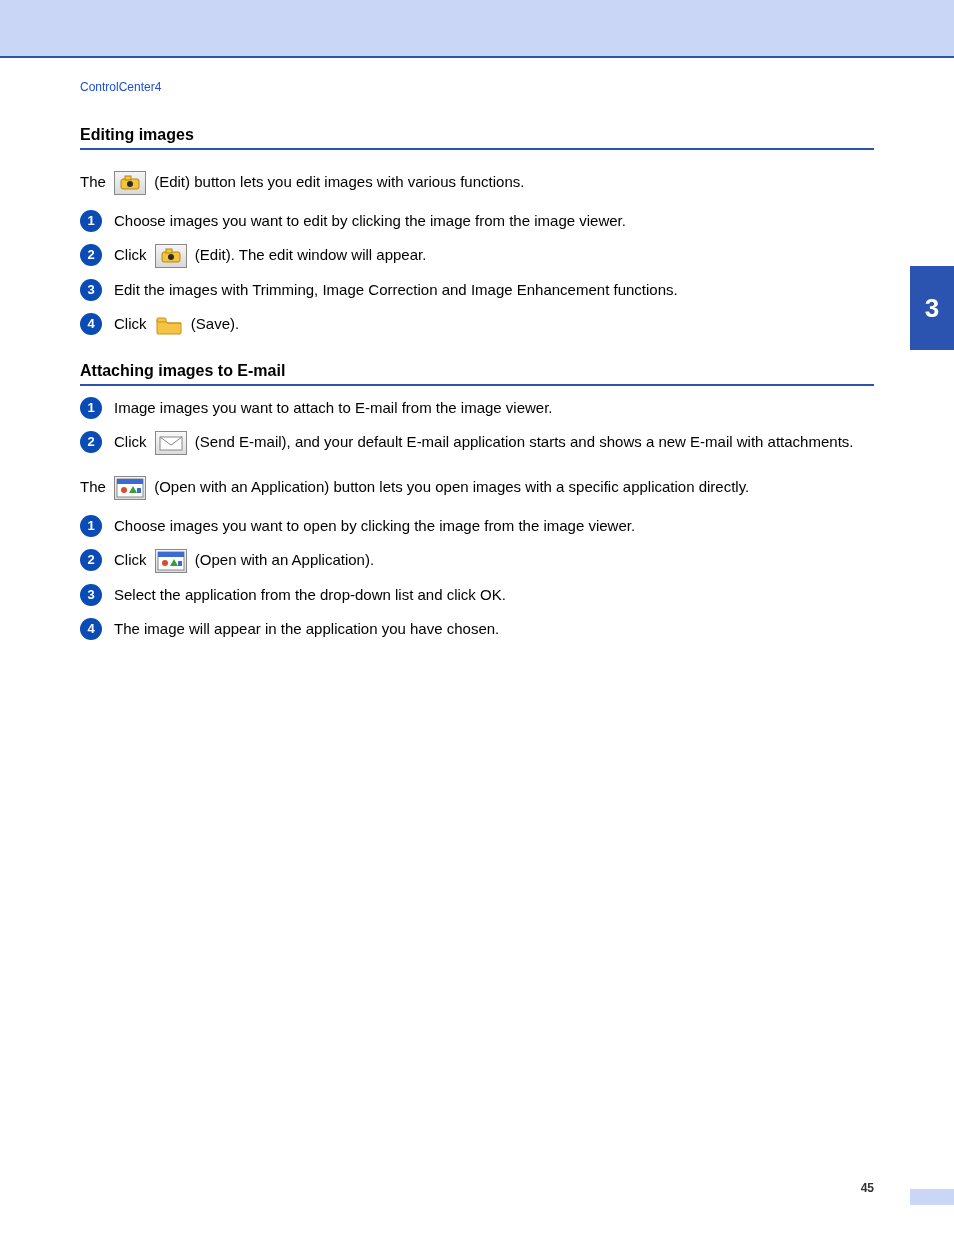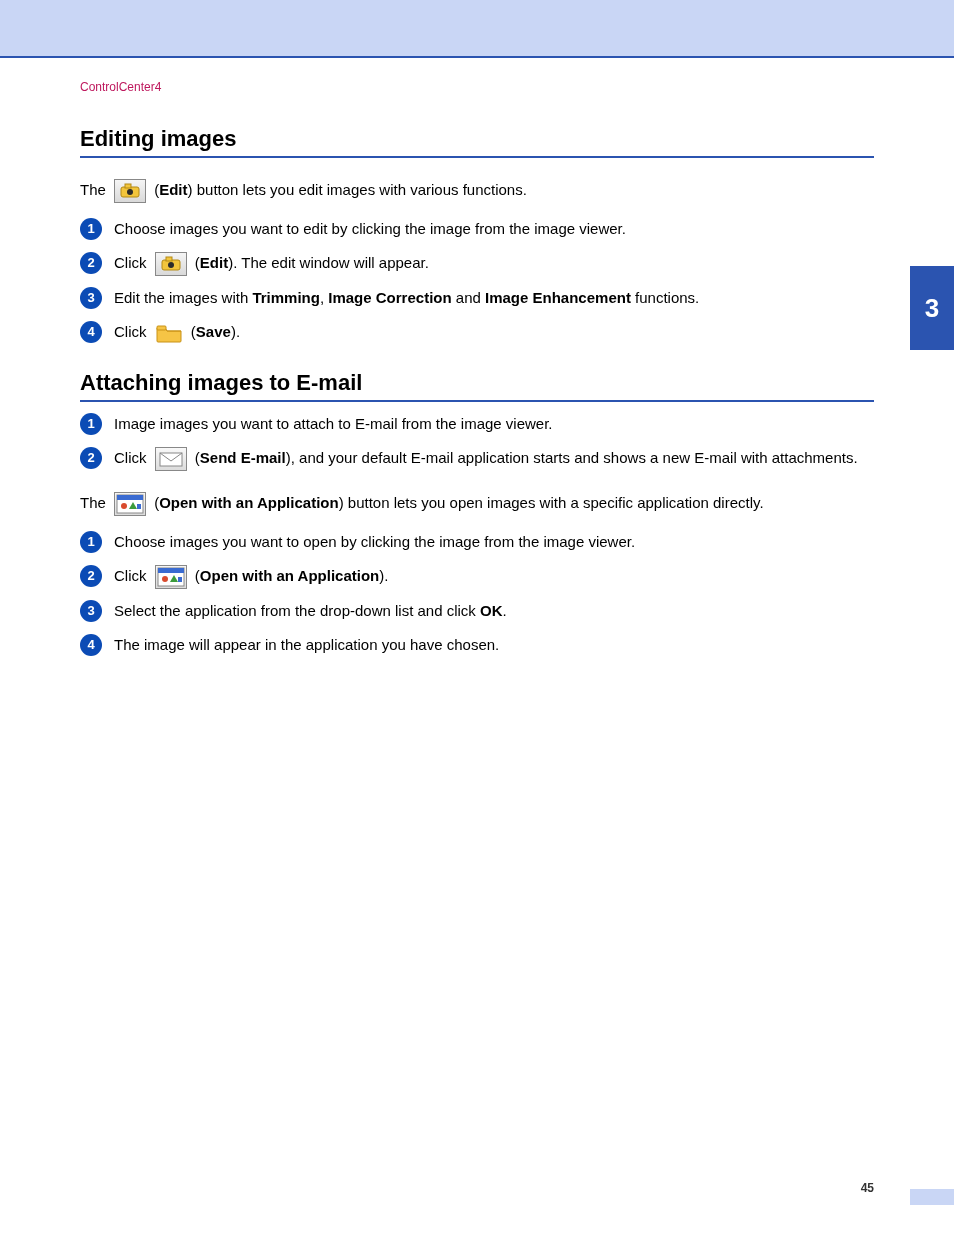--- a/index.html
+++ b/index.html
@@ -1,37 +1,37 @@
 <!DOCTYPE html>
 <html><head>
 <meta charset="utf-8">
 <style>
   html,body{margin:0;padding:0;background:#fff;font-family:Arial,Helvetica,sans-serif;color:#000;}
   .page{width:954px;height:1235px;position:relative;background:#fff;overflow:hidden;}
   .top-band{position:absolute;top:0;left:0;right:0;height:56px;background:#c9d6f5;}
   .top-rule{position:absolute;top:56px;left:0;right:0;height:2px;background:#2b54b0;}
   .side-tab{position:absolute;right:0;top:266px;width:44px;height:84px;background:#2b54b0;color:#fff;font-size:26px;font-weight:bold;display:flex;align-items:center;justify-content:center;}
   .content{position:absolute;top:80px;left:80px;right:80px;}
-  .breadcrumb{font-size:12px;color:#be185d;margin-bottom:32px;}
-  h2.sect{font-size:22px;font-weight:bold;margin:26px 0 4px 0;padding-bottom:4px;border-bottom:2px solid #2b54b0;}
+  .breadcrumb{font-size:12px;color:#1d4ed8;margin-bottom:32px;}
+  h2.sect{font-size:16px;font-weight:bold;margin:26px 0 4px 0;padding-bottom:4px;border-bottom:2px solid #2b54b0;}
   h2.sect.first{margin-top:6px;}
   p.intro{font-size:15px;margin:20px 0 14px 0;line-height:1.6;}
   ol.steps{list-style:none;padding:0;margin:0;}
   ol.steps>li{display:flex;align-items:flex-start;margin:10px 0;font-size:15px;line-height:1.6;}
   .num{flex:0 0 22px;width:22px;height:22px;border-radius:50%;background:#0b4bb5;color:#fff;font-weight:bold;font-size:13px;display:inline-flex;align-items:center;justify-content:center;margin-right:12px;margin-top:1px;}
   .step-body{flex:1;}
   .ico{display:inline-block;vertical-align:middle;width:30px;height:22px;border:1px solid #888;background:#e8e8e8;position:relative;margin:0 4px;}
   .ico svg{position:absolute;inset:0;width:100%;height:100%;}
   .ico-folder{width:28px;height:22px;border:none;background:transparent;}
   .ico-cam{background:linear-gradient(#f5f5f5,#d9d9d9);}
   .ico-mail{background:linear-gradient(#f9f9f9,#dcdcdc);}
   .ico-app{background:linear-gradient(#f5f5f5,#dcdcdc);}
   .page-footer{position:absolute;right:80px;bottom:40px;font-size:12px;font-weight:bold;color:#333;}
   .page-footer-band{position:absolute;right:0;bottom:30px;width:44px;height:16px;background:#c9d6f5;}
-  b{font-weight:bold;}
+  b{font-weight:normal;}
 </style>
 </head>
 <body>
 
 <div class="page">
   <div class="top-band"></div>
   <div class="top-rule"></div>
   <div class="side-tab">3</div>
 
   <div class="content">

